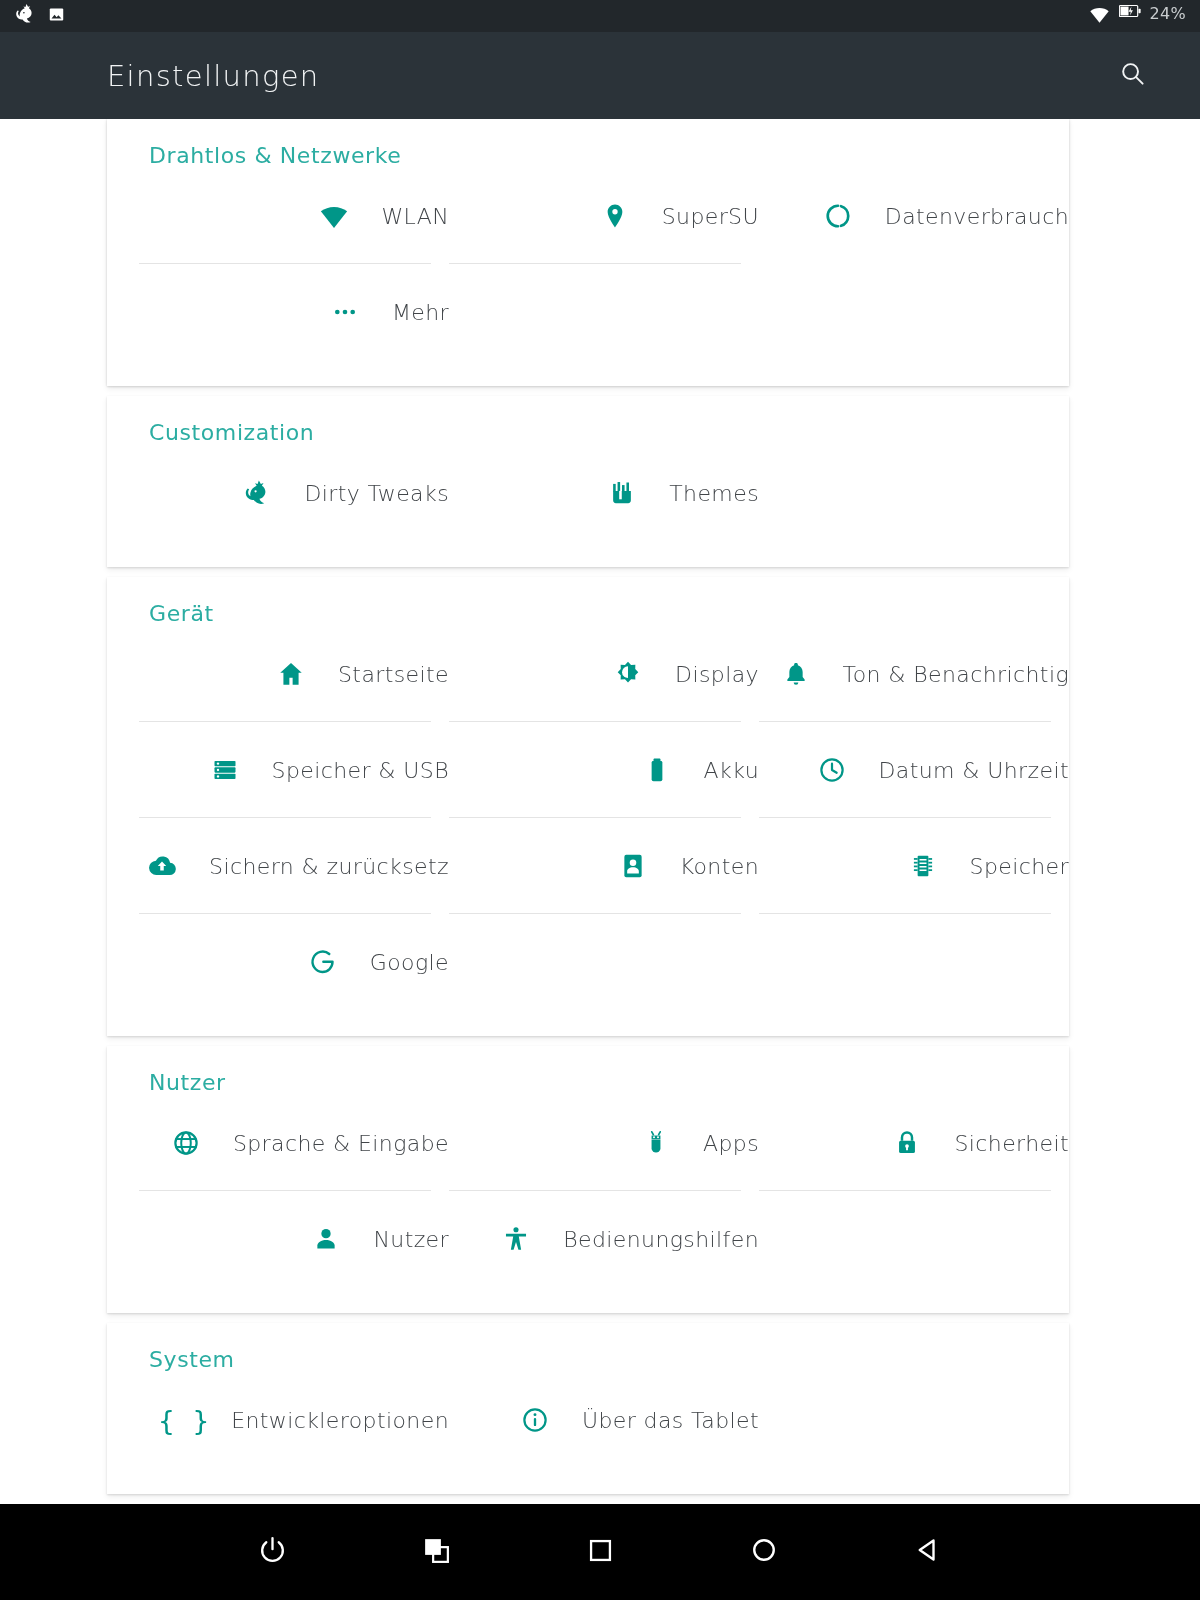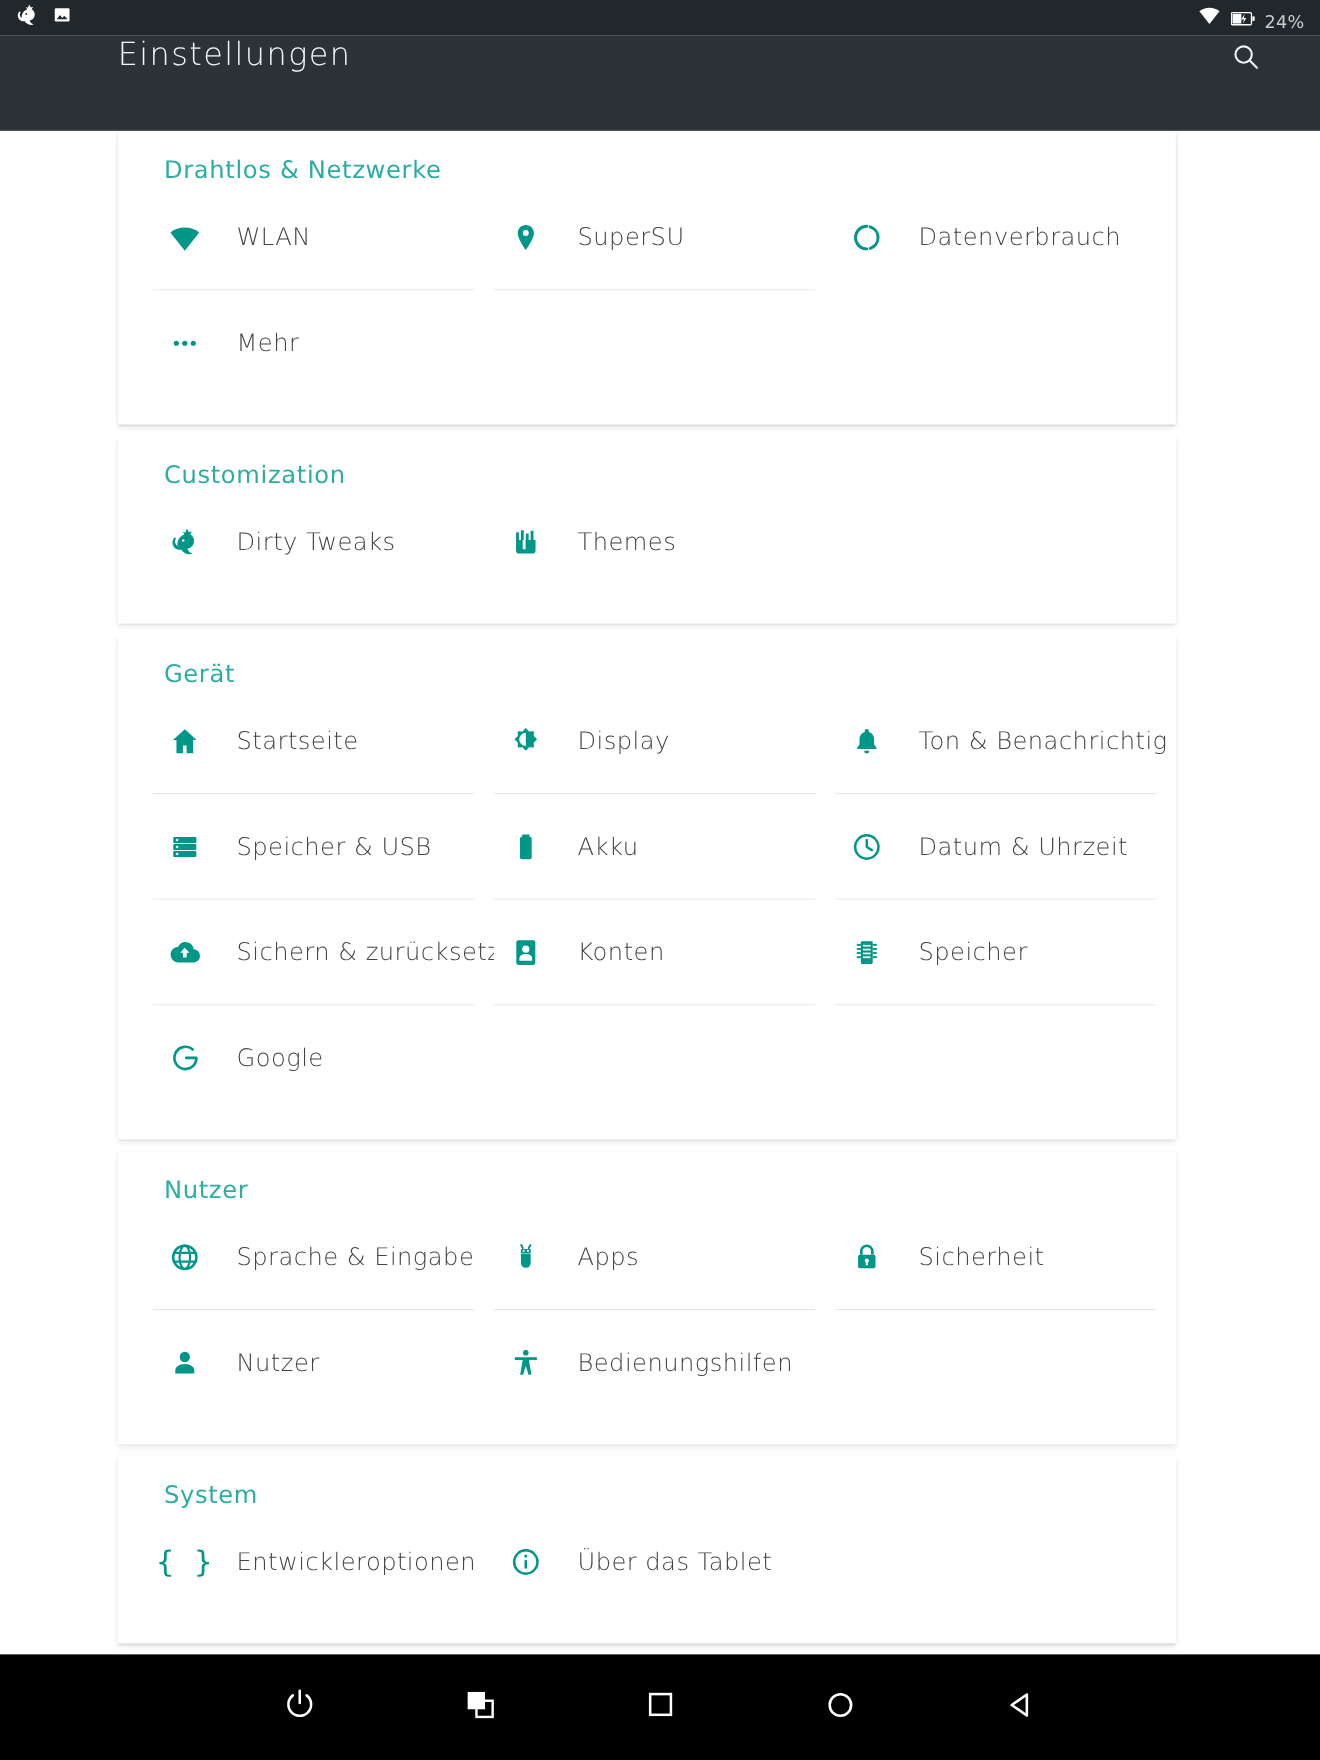--- a/index.html
+++ b/index.html
@@ -17,36 +17,37 @@
     top: 0; left: 0;
     width: 1200px; height: 32px;
     background: #22272b;
     display: flex;
     align-items: center;
     padding: 0 14px;
   }
   .status-left { display: flex; align-items: center; gap: 12px; }
   .status-right {
     margin-left: auto;
-    display: flex; align-items: flex-end; gap: 9px;
+    display: flex; align-items: flex-start; gap: 9px;
   }
   .status-pct {
     color: #c9cdcf;
     font-size: 16px;
     letter-spacing: .3px;
     font-family: "DejaVu Sans", sans-serif;
   }
 
   
   .action-bar {
     position: absolute;
     top: 32px; left: 0;
     width: 1200px; height: 87px;
     background: #2b3339;
     display: flex;
+    align-items: center;
   }
   .app-title {
     margin-left: 107px;
     color: #f1f3f4;
     font-size: 29px;
     font-weight: 300;
     letter-spacing: 1.3px;
     font-family: "DejaVu Sans", sans-serif;
   }
   .search-btn {
@@ -93,20 +94,21 @@
     padding: 0 0 0 32px;
   }
   .cell {
     width: 310px;
     height: 96px;
     display: flex;
     align-items: center;
     position: relative;
     cursor: pointer;
     overflow: hidden;
+    justify-content: flex-end;
   }
   .cell.divider::after {
     content: "";
     position: absolute;
     left: 0; right: 18px; bottom: 0;
     height: 1px;
     background: #e4e4e4;
   }
   .cell .ico {
     width: 58px;

